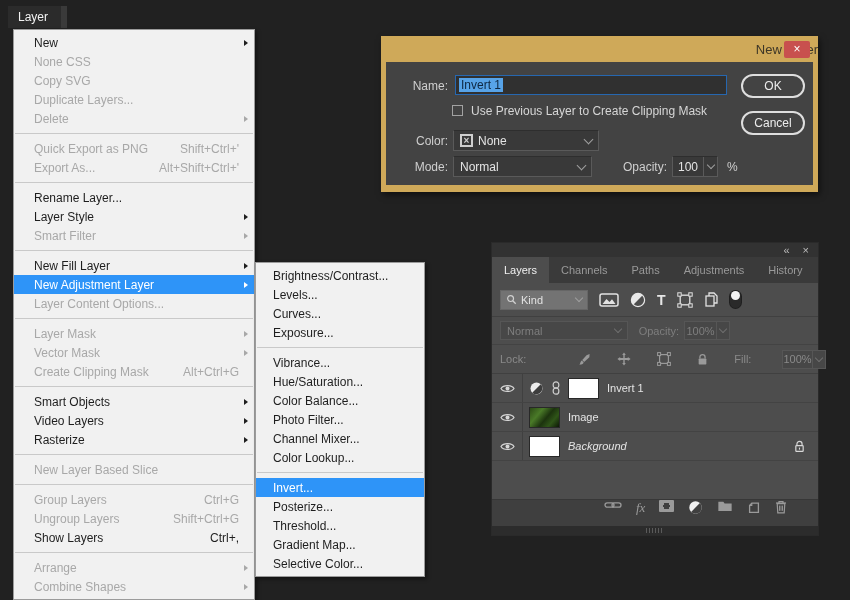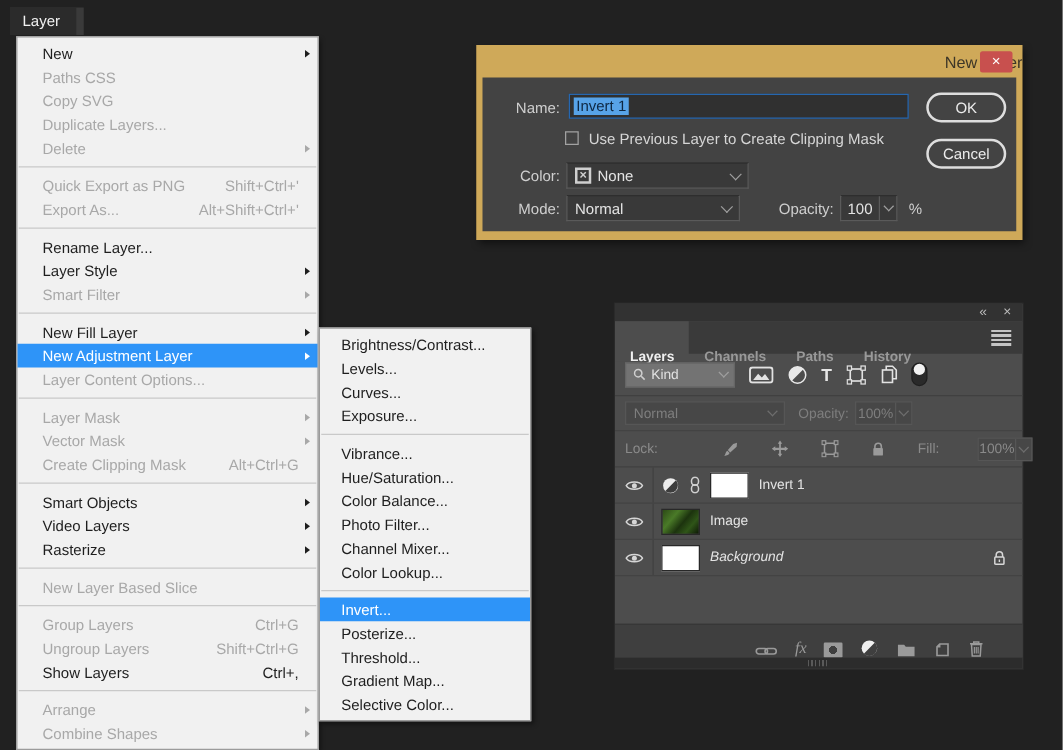--- a/index.html
+++ b/index.html
@@ -49,21 +49,21 @@
   .oplabel,.unit{position:absolute;color:#cfcfcf;font-size:12px;}
   .opbox{position:absolute;left:286px;top:94px;width:46px;height:21px;background:#393939;border:1px solid #5a5a5a;border-top-color:#2e2e2e;display:flex;align-items:center;box-sizing:border-box;}
   .opbox .v{flex:1;text-align:center;font-size:12px;color:#e4e4e4;}
   .opchev{width:13px;align-self:stretch;border-left:1px solid #5a5a5a;display:flex;align-items:center;justify-content:center;}
 
   
   .panel{position:absolute;left:492px;top:243px;width:326px;height:292px;background:#4d4d4d;font-size:11px;display:flex;flex-direction:column;box-shadow:0 0 0 1px #2a2a2a;}
   .pstrip{height:14px;background:#323232;display:flex;justify-content:flex-end;align-items:center;gap:13px;padding-right:9px;color:#bdbdbd;font-size:11px;flex:none;}
   .pstrip span{line-height:13px;}
   .tabbar{height:26px;background:#3a3a3a;display:flex;align-items:stretch;flex:none;}
-  .tab{padding:16px 12px;line-height:26px;color:#999;font-weight:bold;}
+  .tab{padding:0 12px;line-height:26px;color:#999;font-weight:normal;}
   .tab.active{background:#4d4d4d;color:#f0f0f0;}
   .hamburger{margin-left:auto;margin-right:9px;align-self:center;width:16px;height:13px;background:repeating-linear-gradient(#c4c4c4 0 2px,transparent 2px 3.5px);}
   .frow{height:33px;display:flex;align-items:center;padding:0 8px;gap:11px;border-bottom:1px solid #404040;flex:none;}
   .kind-ddl{width:88px;height:20px;background:#737373;border:1px solid #666;display:flex;align-items:center;padding:0 5px;gap:4px;color:#e2e2e2;box-sizing:border-box;}
   .kind-ddl .chev{margin-left:auto;width:5px;height:5px;}
   .ficon{display:flex;align-items:center;justify-content:center;}
   .ttype{font-weight:bold;font-size:14px;color:#e6e6e6;line-height:1;}
   .toggle{width:11px;height:17px;border-radius:6px;background:#2a2a2a;position:relative;box-shadow:0 0 0 1px #1f1f1f;}
   .toggle::after{content:'';position:absolute;left:1px;top:0px;width:9px;height:9px;border-radius:50%;background:#f2f2f2;}
   .brow{height:27px;display:flex;align-items:center;padding:0 88px 0 8px;color:#7e7e7e;border-bottom:1px solid #434343;flex:none;}
@@ -79,21 +79,21 @@
   .checker{width:11px;height:11px;background:conic-gradient(#b9b9b9 0 25%,#5d5d5d 25% 50%,#b9b9b9 50% 75%,#5d5d5d 75%);}
   .layerlist{flex:1;display:flex;flex-direction:column;}
   .lay{height:28px;display:flex;align-items:stretch;border-bottom:1px solid #434343;flex:none;}
   .eyecol{width:30px;border-right:1px solid #404040;display:flex;align-items:center;justify-content:center;flex:none;}
   .lbody{flex:1;display:flex;align-items:center;padding-left:6px;gap:8px;color:#e4e4e4;}
   .thumb{width:31px;height:21px;border:1px solid #282828;box-sizing:border-box;flex:none;}
   .mask-thumb,.bg-thumb{background:#fff;}
   .img-thumb{background:linear-gradient(130deg,#2c4a16 0%,#4a7a28 30%,#1c330e 55%,#2f5518 75%,#0d1806 100%);}
   .lname.italic{font-style:italic;}
   .rowlock{margin-left:auto;margin-right:13px;display:flex;}
-  .bbar{height:26px;background:#3f3f3f;border-top:1px solid #373737;display:flex;align-items:flex-end;gap:14px;padding-left:112px;flex:none;}
+  .bbar{height:26px;background:#3f3f3f;border-top:1px solid #373737;display:flex;align-items:flex-start;gap:14px;padding-left:112px;flex:none;}
   .fxtxt{font-style:italic;font-family:"Liberation Serif","DejaVu Serif",serif;font-size:13px;color:#9a9a9a;}
   .maskicon{width:15px;height:12px;border-radius:1px;background:radial-gradient(circle at 50% 50%,#3f3f3f 0 3.2px,#9a9a9a 3.3px);}
   .grip{height:9px;background:#2c2c2c;position:relative;flex:none;}
   .grip::after{content:'';position:absolute;left:50%;top:2px;width:18px;height:5px;transform:translateX(-50%);background:repeating-linear-gradient(90deg,#5a5a5a 0 1px,transparent 1px 3px);}
 </style>
 </head>
 <body>
 
 <div class="stage">
 
@@ -106,21 +106,21 @@
       <div class="mb-item">View</div>
     </div>
 
   <div class="menu main">
       <div class="mi">
         <span class="mi-label">New</span>
         <span class="mi-short"></span>
         <span class="mi-arrow"></span>
       </div>
       <div class="mi dis">
-        <span class="mi-label">Paths CSS</span>
+        <span class="mi-label">None CSS</span>
         <span class="mi-short"></span>
         <span class="mi-arrow empty"></span>
       </div>
       <div class="mi dis">
         <span class="mi-label">Copy SVG</span>
         <span class="mi-short"></span>
         <span class="mi-arrow empty"></span>
       </div>
       <div class="mi dis">
         <span class="mi-label">Duplicate Layers...</span>
@@ -359,20 +359,21 @@
   <div class="panel">
     <div class="pstrip">
       <span>«</span>
       <span>×</span>
     </div>
     <div class="tabbar">
 
     <div class="tab active">Layers</div>
         <div class="tab">Channels</div>
         <div class="tab">Paths</div>
+        <div class="tab">Adjustments</div>
         <div class="tab">History</div>
         <span class="hamburger"></span>
       </div>
     <div class="frow">
       <div class="kind-ddl">
         <span class="ficon">
             <svg width="11" height="11" viewBox="0 0 12 12">
               <circle cx="5" cy="5" r="3.2" fill="none" stroke="#d0d0d0" stroke-width="1.3"></circle>
               <line x1="7.6" y1="7.6" x2="10.6" y2="10.6" stroke="#d0d0d0" stroke-width="1.4"></line>
             </svg>

